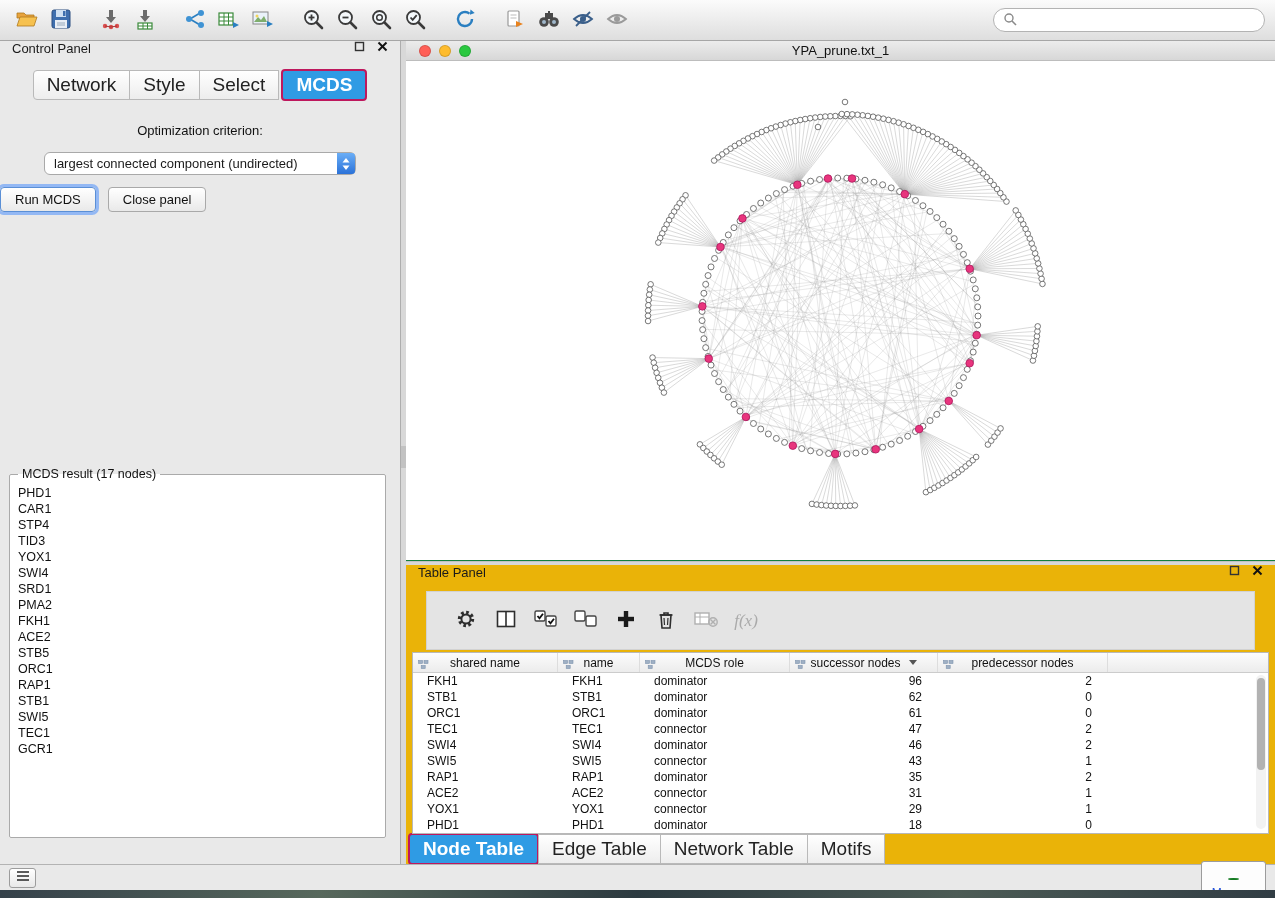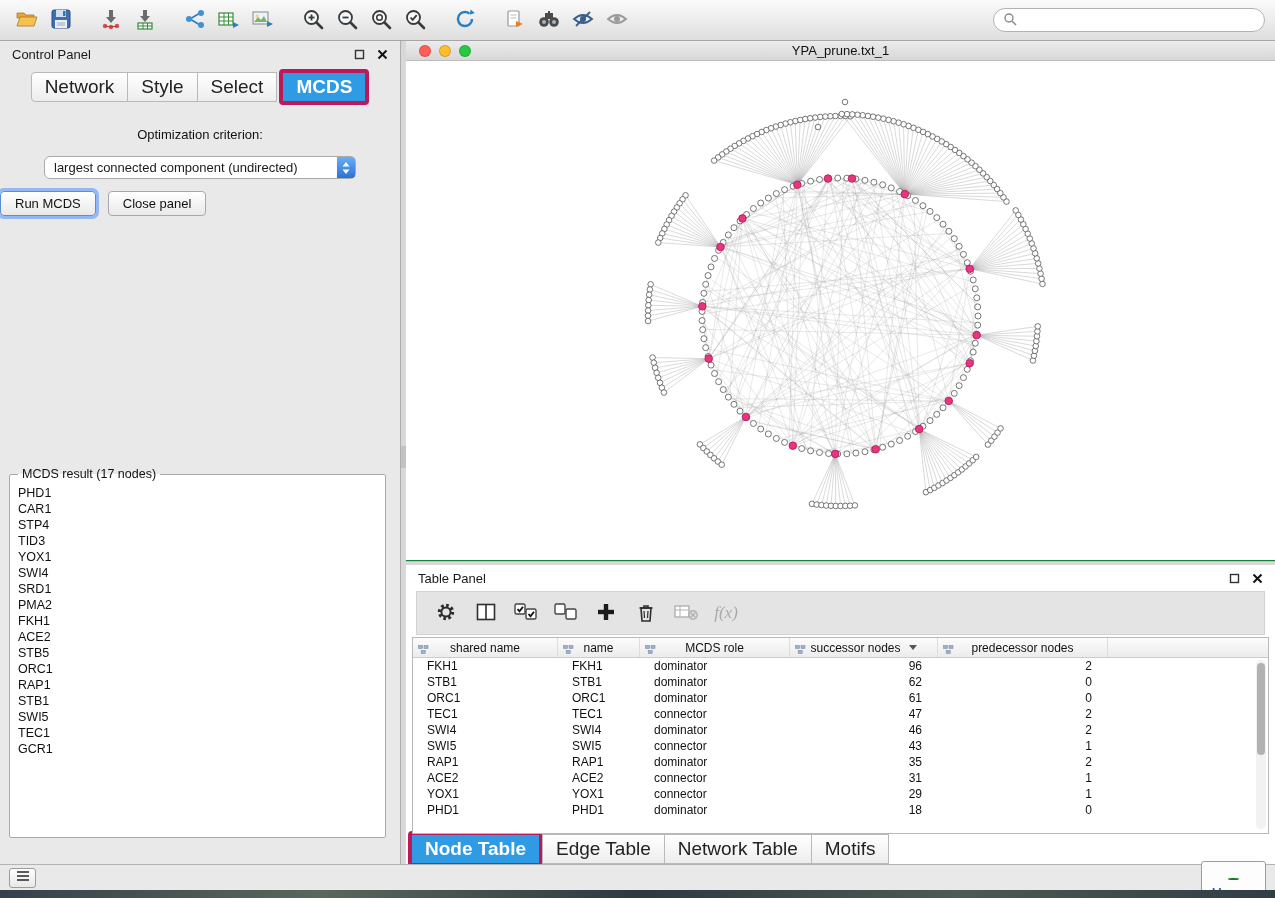--- a/index.html
+++ b/index.html
@@ -31,34 +31,34 @@
   .search-box input {
     border: none; outline: none; flex: 1; font-size: 13px; background: transparent;
     font-family: "Liberation Sans", sans-serif;
   }
   
   .control-panel {
     position: absolute; top: 41px; left: 0; width: 401px; bottom: 34px;
     background: #e9e9e9; border-right: 1px solid #adadad;
   }
   .panel-titlebar {
-    height: 26px; display: flex; align-items: center; padding: 0 12px;
+    height: 26px; display: flex; align-items: flex-start; padding: 0 12px;
     font-size: 13px; color: #1a1a1a; gap: 12px;
   }
   .panel-titlebar .spacer { margin-left: auto; }
   .panel-win-btn { border: none; background: transparent; cursor: pointer; display: flex; align-items: center; }
   .cp-tabs { display: flex; justify-content: center; align-items: center; margin-top: 2px; }
   .tab {
     padding: 3px 13px; font-size: 19px; color: #222; cursor: pointer;
     background: linear-gradient(#ffffff, #ededed);
     border: 1px solid #b9b9b9; margin-left: -1px;
   }
   .tab:first-child { border-radius: 4px 0 0 4px; margin-left: 0; }
   .tab.active {
-    background: #2f9be4; color: #fff; border: 4px solid #be185d;
+    background: #2f9be4; color: #fff; border: 2px solid #be185d;
     border-radius: 4px; margin-left: 2px; font-weight: bold;
   }
   .cp-content { padding-top: 22px; text-align: center; }
   .opt-label { font-size: 13px; color: #111; }
   .dropdown {
     margin: 14px auto 0 auto; width: 312px; height: 23px;
     background: #fff; border: 1px solid #a9a9a9; border-radius: 6px;
     display: flex; align-items: center; cursor: pointer;
   }
   .dropdown .dd-value { flex: 1; text-align: left; padding-left: 9px; font-size: 13px; }
@@ -101,24 +101,24 @@
   }
   .traffic { display: flex; gap: 8px; padding-left: 13px; }
   .light { width: 12px; height: 12px; border-radius: 50%; cursor: pointer; border: 1px solid rgba(0,0,0,0.15); }
   .net-title {
     position: absolute; left: 0; right: 0; text-align: center;
     font-size: 13px; color: #111;
   }
   #graph-svg { display: block; width: 869px; height: 499px; background: #fff; }
   .h-splitter { height: 4px; background: #d8d8d8; border-top: 1px solid #c2c2c2; cursor: row-resize; }
   
-  .table-panel { height: 299px; background: #ffffff; display: flex; flex-direction: column; }
+  .table-panel { height: 299px; background: #eab308; display: flex; flex-direction: column; }
   .tp-toolbar {
-    height: 44px; margin: 0 10px; background: #e4e4e4; border: 1px solid #d2d2d2;
-    display: flex; align-items: center; padding-left: 14px; gap: 10px;
+    height: 59px; margin: 0 20px; background: #e4e4e4; border: 1px solid #d2d2d2;
+    display: flex; align-items: center; padding-left: 24px; gap: 10px;
   }
   .tp-btn {
     min-width: 30px; height: 30px; border: none; background: transparent;
     display: flex; align-items: center; justify-content: center; cursor: pointer;
   }
   .fx { font-family: "Liberation Serif", serif; font-style: italic; font-size: 17px; color: #aaa; }
   .table-box {
     margin: 2px 6px 0 6px; background: #fff; border: 1px solid #b8b8b8;
     flex: 1; position: relative; overflow: hidden;
   }

